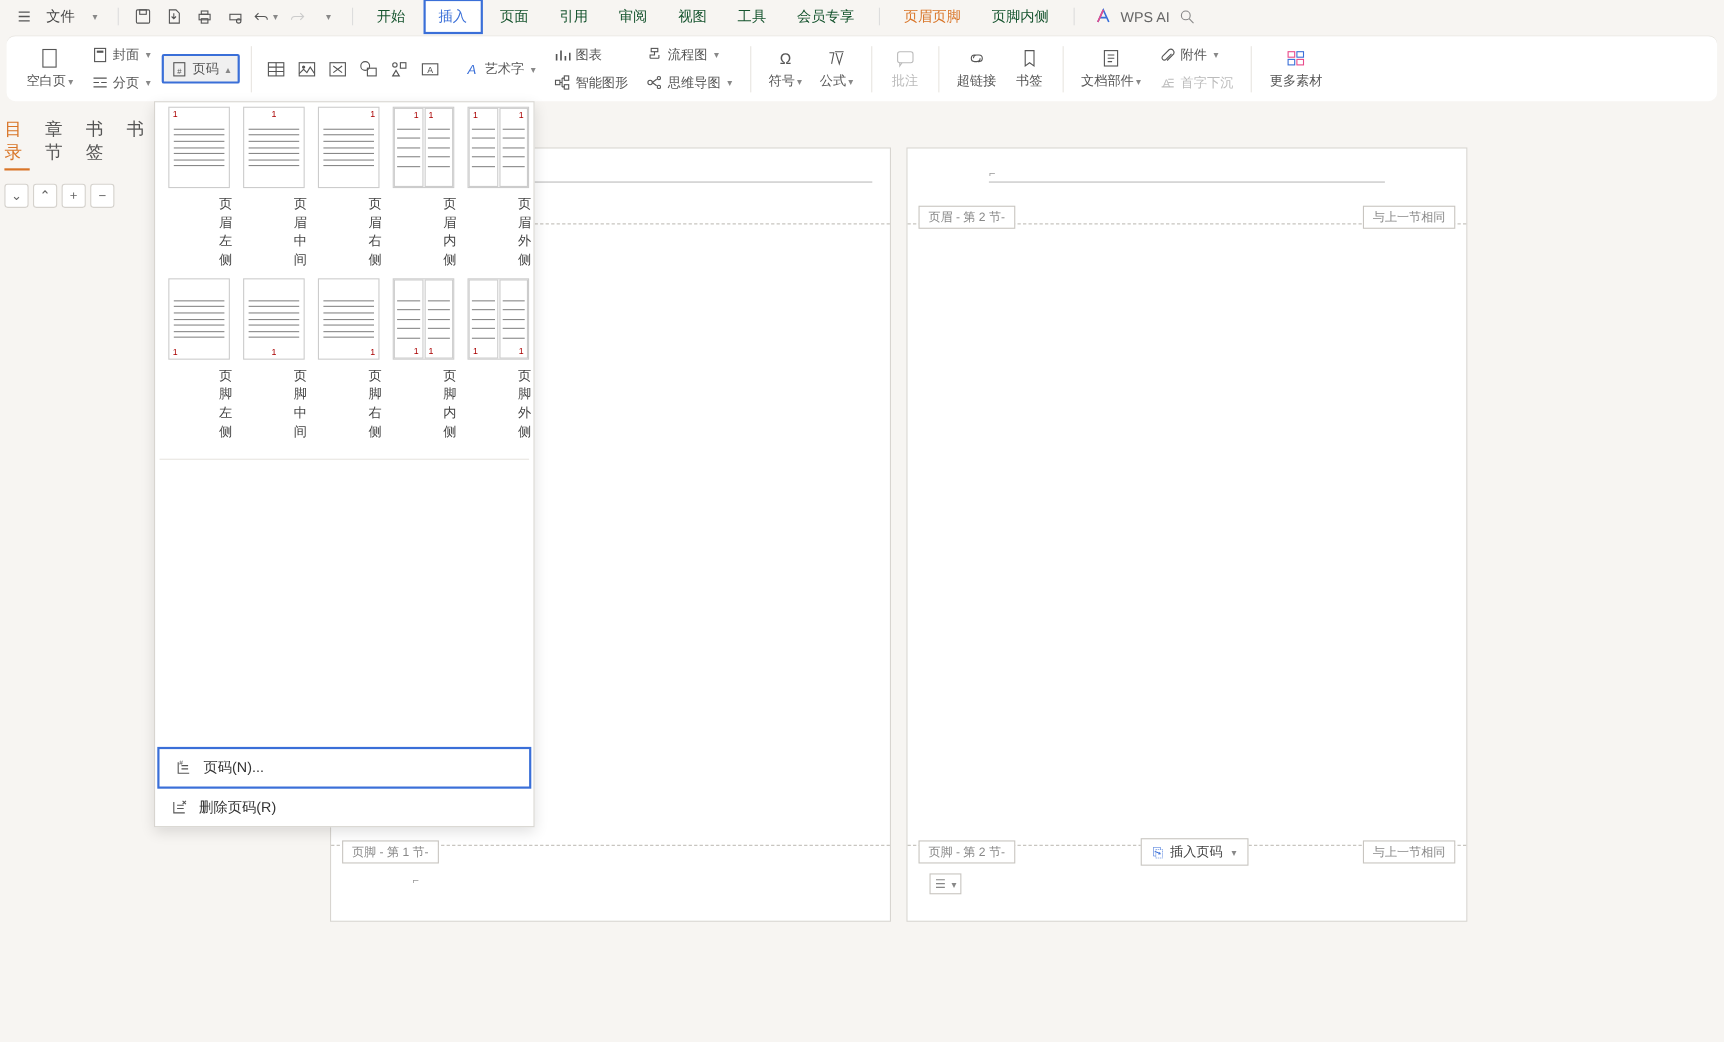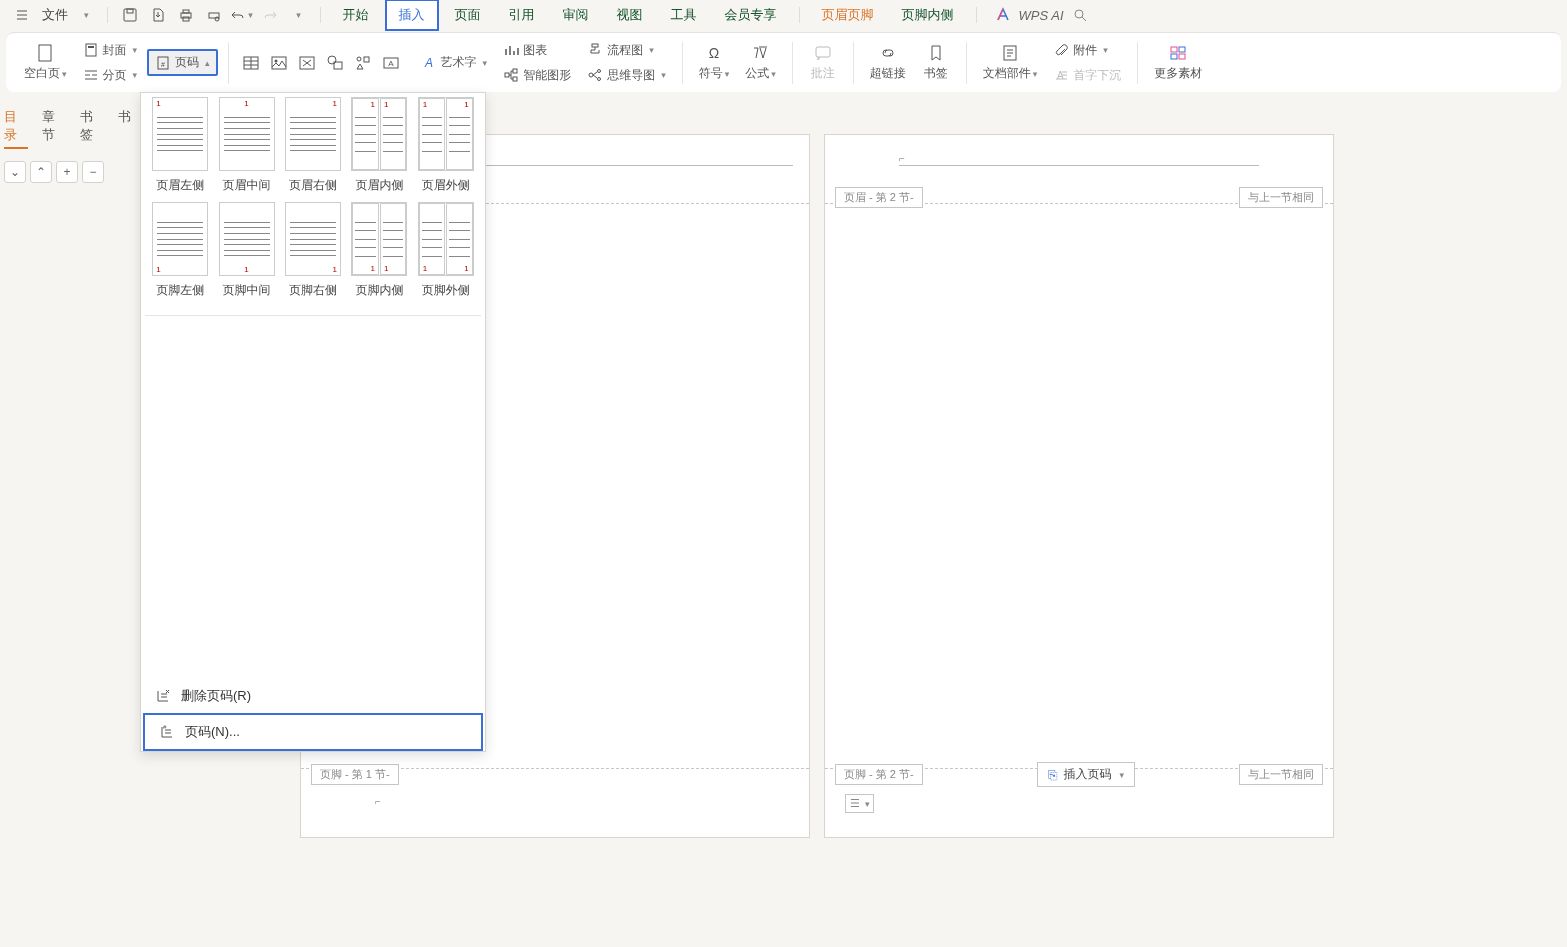--- a/index.html
+++ b/index.html
@@ -6,21 +6,21 @@
     body { background: #f7f5f2; font-size: 12px; color: #333; overflow: hidden; width: 1567px; height: 947px; }
     
     
     .top-bar { height: 30px; display: flex; align-items: center; background: #f7f5f2; padding: 0 8px; gap: 4px; }
     .menu-btn { display: flex; align-items: center; gap: 14px; padding: 4px 8px; cursor: pointer; color: #444; font-size: 13px; }
     .icon-btn { width: 24px; height: 24px; display: flex; align-items: center; justify-content: center; cursor: pointer; color: #555; }
     .divider-v { width: 1px; height: 16px; background: #ddd; margin: 0 6px; }
     .tab-item { padding: 5px 12px; cursor: pointer; color: #14532d; font-size: 13px; }
     .tab-item.active { border: 2px solid #3a6fd8; color: #3a6fd8; background: #fff; }
     .tab-item.orange { color: #d97528; }
-    .ai-label { color: #666; font-size: 13px; margin-left: 4px; font-style: italic; }
+    .ai-label { color: #666; font-size: 13px; margin-left: 4px; }
     .ai-box { display: flex; align-items: center; gap: 4px; margin-left: 8px; }
     
     
     .ribbon { background: #fff; border-top: 1px solid #e5e2dd; display: flex; padding: 4px 6px; height: 60px; align-items: center; border-radius: 8px; margin: 2px 6px; }
     .ribbon-group { display: flex; align-items: center; gap: 4px; padding: 0 6px; position: relative; }
     .ribbon-item { display: flex; flex-direction: column; align-items: center; justify-content: center; padding: 4px 6px; cursor: pointer; font-size: 12px; gap: 2px; color: #555; min-width: 40px; }
     .ribbon-item-row { display: flex; align-items: center; gap: 4px; padding: 3px 6px; cursor: pointer; font-size: 12px; color: #555; }
     .ribbon-item-row.highlighted { border: 2px solid #3a6fd8; background: #f0f0f0; border-radius: 2px; }
     .ribbon-item.disabled { color: #bbb; }
     .ribbon-sep { width: 1px; height: 42px; background: #e8e5e0; margin: 0 4px; }
@@ -38,29 +38,29 @@
     .lines { position: absolute; left: 4px; right: 4px; top: 14px; bottom: 14px; display: flex; flex-direction: column; justify-content: space-evenly; }
     .lines div { height: 1px; background: #888; }
     .half .lines { left: 2px; right: 2px; top: 10px; bottom: 10px; }
     .num { position: absolute; font-size: 8px; color: #a00; }
     .num.tl { top: 1px; left: 3px; }
     .num.tc { top: 1px; left: 50%; transform: translateX(-50%); }
     .num.tr { top: 1px; right: 3px; }
     .num.bl { bottom: 1px; left: 3px; }
     .num.bc { bottom: 1px; left: 50%; transform: translateX(-50%); }
     .num.br { bottom: 1px; right: 3px; }
-    .preset-label { font-size: 12px; color: #444; }
+    .preset-label { font-size: 12px; color: #444; margin-left: 48px; }
     .dropdown-spacer { flex: 1; }
     .dropdown-sep { height: 1px; background: #e8e5e0; margin: 2px 4px; }
     .dropdown-action { padding: 8px 14px; display: flex; align-items: center; gap: 10px; font-size: 13px; cursor: pointer; color: #333; }
     .dropdown-action.highlighted { border: 2px solid #3a6fd8; margin: 0 2px; }
     
     
     .nav-bar { position: absolute; left: 0; top: 104px; width: 135px; }
-    .nav-tabs { display: flex; gap: 14px; padding: 4px 4px 6px 4px; font-size: 13px; }
+    .nav-tabs { display: flex; gap: 14px; padding: 4px 4px 6px 4px; font-size: 16px; }
     .nav-tab { cursor: pointer; color: #555; padding-bottom: 3px; }
     .nav-tab.active { color: #d97528; border-bottom: 2px solid #d97528; font-weight: 500; }
     .nav-ctrl { display: flex; gap: 4px; padding: 6px 4px; }
     .sq-btn { width: 22px; height: 22px; border: 1px solid #d5d2cd; background: #fff; border-radius: 3px; display: flex; align-items: center; justify-content: center; cursor: pointer; font-size: 12px; color: #666; }
     
     
     .doc-area { position: absolute; left: 230px; top: 104px; right: 0; bottom: 0; background: #f7f5f2; }
     .page { position: absolute; background: #fff; border: 1px solid #d8d5d0; }
     .page1 { left: 70px; top: 30px; width: 510px; height: 704px; }
     .page2 { left: 594px; top: 30px; width: 510px; height: 704px; }
@@ -580,33 +580,33 @@
               <div></div>
             </div>
             <div class="num br">1</div>
           </div>
         </div>
         <span class="preset-label">页脚外侧</span>
       </div>
   </div>
   <div class="dropdown-sep"></div>
   <div class="dropdown-spacer"></div>
+  <div class="dropdown-action highlighted">
+    <svg width="16" height="16" viewBox="0 0 16 16">
+        <path d="M3 3v10h10M6 6h6M6 9h6" stroke="#555" fill="none"></path>
+        <text x="4" y="5" font-size="6" fill="#555">#</text>
+      </svg>
+    <span>页码(N)...</span>
+  </div>
   <div class="dropdown-action">
     <svg width="16" height="16" viewBox="0 0 16 16">
         <path d="M3 3v10h10M6 6h6M6 9h6" stroke="#555" fill="none"></path>
         <path d="M11 2l3 3m0-3l-3 3" stroke="#555"></path>
       </svg>
     <span>删除页码(R)</span>
-  </div>
-  <div class="dropdown-action highlighted">
-    <svg width="16" height="16" viewBox="0 0 16 16">
-        <path d="M3 3v10h10M6 6h6M6 9h6" stroke="#555" fill="none"></path>
-        <text x="4" y="5" font-size="6" fill="#555">#</text>
-      </svg>
-    <span>页码(N)...</span>
   </div>
 </div>
 
 <div class="doc-area">
   <div class="page page1">
     <div class="hdr-line" style="top:68px"></div>
     <div class="hdr-line" style="top:30px;left:74px;right:16px;border-top:1px solid #bbb"></div>
     <div class="hdr-line" style="bottom:68px"></div>
     <div class="hdr-tag" style="bottom:52px;left:10px">页脚  - 第 1 节-</div>
     <div class="cursor-mark" style="bottom:30px;left:74px">⌐</div>

